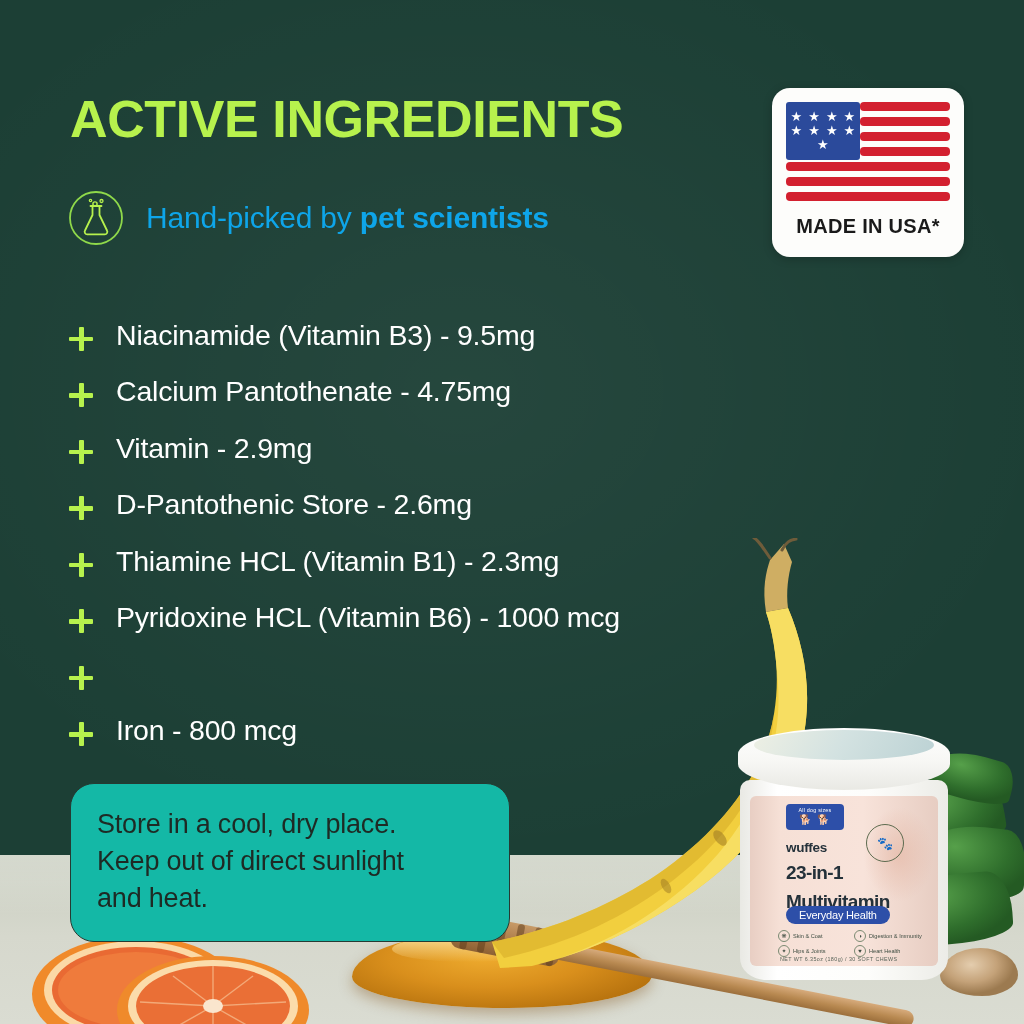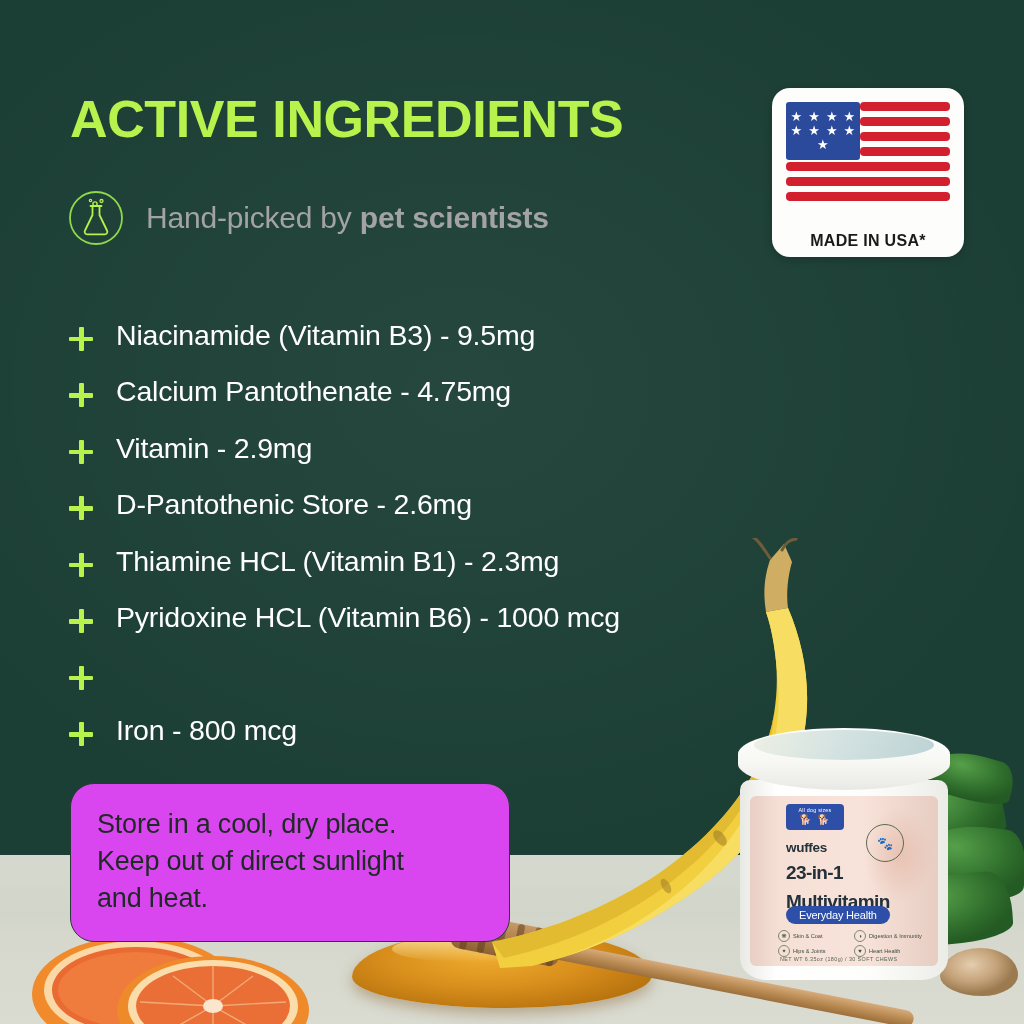--- a/index.html
+++ b/index.html
@@ -40,21 +40,21 @@
     position:absolute; left:70px; top:93px;
     font-size:52px; font-weight:bold; letter-spacing:-0.4px;
     color:#b7f24d; line-height:1;
   }
   .sub-row {
     position:absolute; left:68px; top:190px;
     display:flex; align-items:center; gap:22px;
   }
   .flask-badge { width:56px; height:56px; flex:none; }
   .sub-text {
-    font-size:30px; color:#a3a3a3; letter-spacing:-0.2px;
+    font-size:30px; color:#0ea5e9; letter-spacing:-0.2px;
     white-space:nowrap;
   }
   .sub-text b { font-weight:bold; }
 
   
   .usa-badge {
     position:absolute; left:772px; top:88px;
     width:192px; height:169px;
     background:#fdfdfb; border-radius:18px;
     box-shadow:0 2px 10px rgba(0,0,0,0.22);
@@ -67,22 +67,22 @@
   }
   .flag .stripe.short { left:45%; width:55%; }
   .flag .canton {
     position:absolute; left:0; top:0; width:45%; height:58px;
     background:#2b4a9b; border-radius:3px;
     display:flex; flex-wrap:wrap; align-content:center; justify-content:center;
     gap:2px 6px; padding:5px 4px;
   }
   .star { font-size:13px; line-height:12px; color:#fff; }
   .usa-text {
-    text-align:center; margin-top:26px;
-    font-size:16px; font-weight:bold; color:#1a1a1a; letter-spacing:0.3px;
+    text-align:center; margin-top:9px;
+    font-size:20px; font-weight:bold; color:#1a1a1a; letter-spacing:0.3px;
   }
 
   
   .ing-list { position:absolute; left:68px; top:295px; width:700px; }
   .ing-row {
     display:flex; align-items:flex-end; gap:22px;
     height:56.5px;
   }
   .plus {
     width:26px; height:26px; flex:none; position:relative;
@@ -92,21 +92,21 @@
   }
   .plus::before { left:11px; top:1px; width:4.5px; height:24px; }
   .plus::after  { top:11px; left:1px; height:4.5px; width:24px; }
   .ing-text {
     font-size:28.5px; color:#ffffff; letter-spacing:-0.2px; white-space:nowrap;
   }
 
   
   .callout {
     position:absolute; left:70px; top:783px; width:440px;
-    background:#d946ef; border:1.5px solid #253b33; border-radius:24px;
+    background:#14b8a6; border:1.5px solid #253b33; border-radius:24px;
     padding:22px 26px 24px 26px;
   }
   .callout p {
     font-size:27px; line-height:37px; color:#1e2a24; letter-spacing:-0.2px;
   }
 
   
   .banana {
     position:absolute; left:470px; top:538px; width:420px; height:430px;
   }

